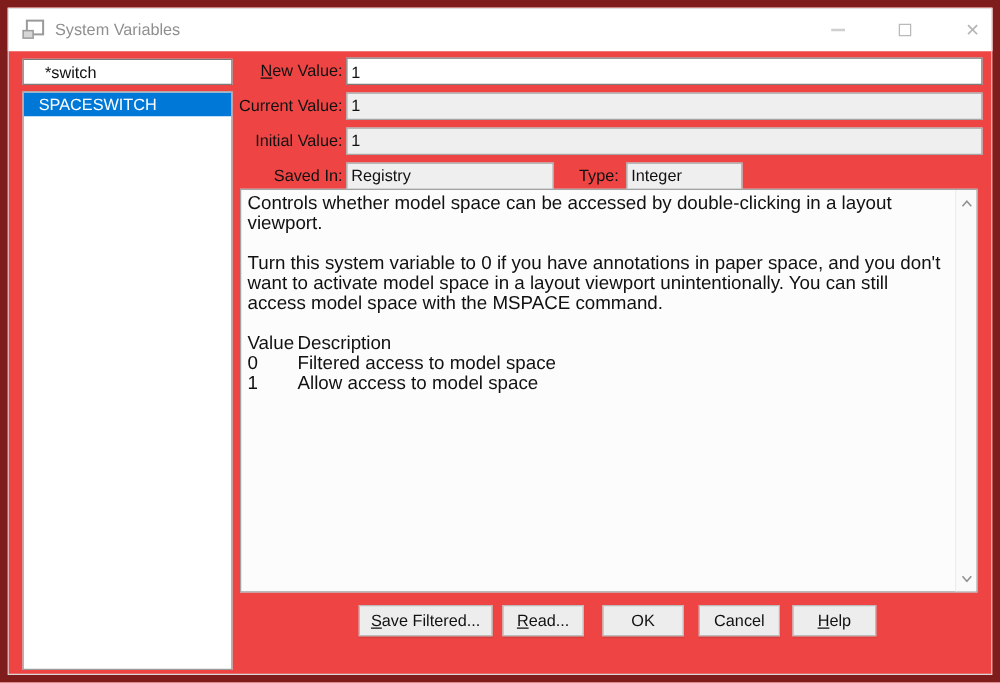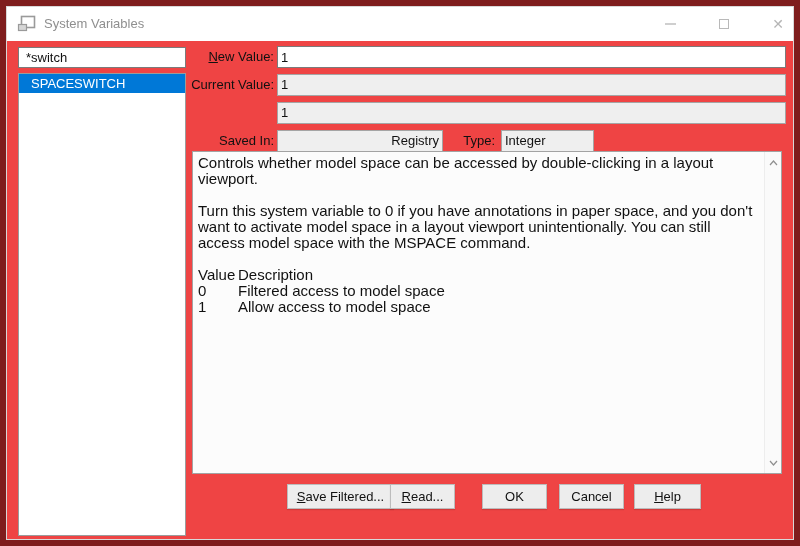--- a/index.html
+++ b/index.html
@@ -36,21 +36,21 @@
   .win-btn { width:20px; height:20px; display:flex; align-items:center; justify-content:center; }
   .glyph-min { width:11px; height:2px; background:#cfcfcf; }
   .glyph-max { width:10px; height:10px; border:1px solid #b9b9b9; background:transparent; }
   .glyph-close { font-size:14px; color:#b5b5b5; line-height:1; }
 
   
   .filter-input {
     position:absolute; left:12px; top:41px; width:168px; height:21px;
     border:1px solid #7b7b7b; background:#ffffff;
     font-family:"Liberation Sans", sans-serif; font-size:13px; color:#111;
-    padding:1px 7px; outline:none;
+    padding:1px 17px; outline:none;
   }
   .listbox {
     position:absolute; left:12px; top:67px; width:168px; height:463px;
     background:#ffffff; border:1px solid #9b9b9b;
     overflow:hidden;
   }
   .list-item {
     height:19px; line-height:19px; font-size:13px; color:#111;
     padding-left:12px; white-space:nowrap;
   }
@@ -135,24 +135,25 @@
   <div class="listbox">
     <div class="list-item selected">SPACESWITCH</div>
   </div>
 
   <div class="fld-label" style="left:184px; top:40px;"><span class="mn">N</span><span>ew Value:</span></div>
   <input class="edit" style="left: 271px; top: 40px; width: 509px;" value="1">
 
   <div class="fld-label" style="left:184px; top:68px;">Current Value:</div>
   <div class="edit-ro" style="left:271px; top:68px; width:509px;">1</div>
 
+  <div class="fld-label" style="left:184px; top:96px;">Initial Value:</div>
   <div class="edit-ro" style="left:271px; top:96px; width:509px;">1</div>
 
   <div class="fld-label" style="left:184px; top:124px;">Saved In:</div>
-  <div class="edit-ro" style="left:271px; top:124px; width:166px;text-align:right;">Registry</div>
+  <div class="edit-ro" style="left:271px; top:124px; width:166px;">Registry</div>
 
   <div class="fld-label" style="left:405px; top:124px;">Type:</div>
   <div class="edit-ro" style="left:495px; top:124px; width:93px;">Integer</div>
 
   <div class="descbox">
     <div class="desc-text">
       <p>Controls whether model space can be accessed by double-clicking in a layout viewport.</p>
       <p>Turn this system variable to 0 if you have annotations in paper space, and you don't want to activate model space in a layout viewport unintentionally. You can still access model space with the MSPACE command.</p>
       <div class="vrow">
         <span class="vcol1">Value</span>
@@ -175,19 +176,19 @@
       </div>
       <div class="sb-down">
         <svg width="9" height="6" viewBox="0 0 9 6">
             <polyline points="1,1 4.5,5 8,1" fill="none" stroke="#8f8f8f" stroke-width="1.2"></polyline>
           </svg>
       </div>
     </div>
   </div>
 
   <button class="btn" style="left:281px; width:107px;text-align:center;"><span class="mn">S</span><span>ave Filtered...</span></button>
-  <button class="btn" style="left:384px; width:65px;"><span class="mn">R</span><span>ead...</span></button>
+  <button class="btn" style="left:396px; width:65px;"><span class="mn">R</span><span>ead...</span></button>
   <button class="btn" style="left:476px; width:65px;"><span class="mn"></span><span>OK</span></button>
   <button class="btn" style="left:553px; width:65px;"><span class="mn"></span><span>Cancel</span></button>
   <button class="btn" style="left:628px; width:67px;"><span class="mn">H</span><span>elp</span></button>
 
   <div class="window-edge"></div>
 </div>
 
 </body></html>

